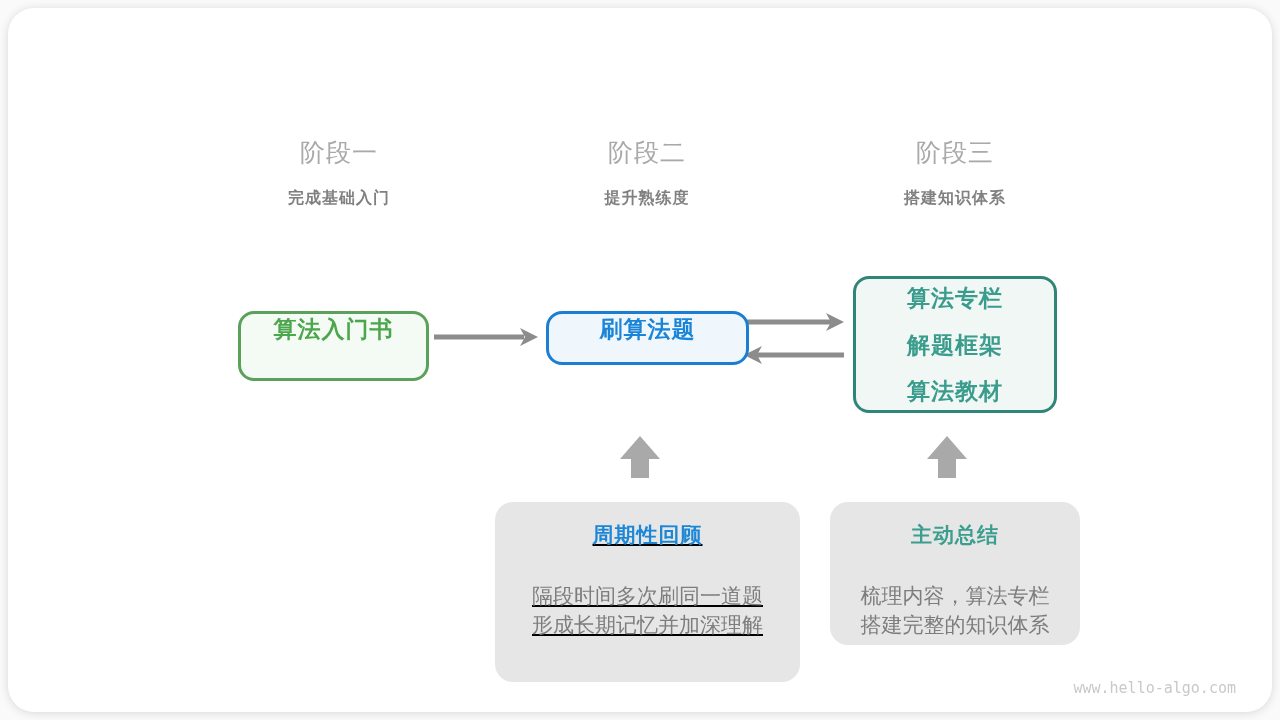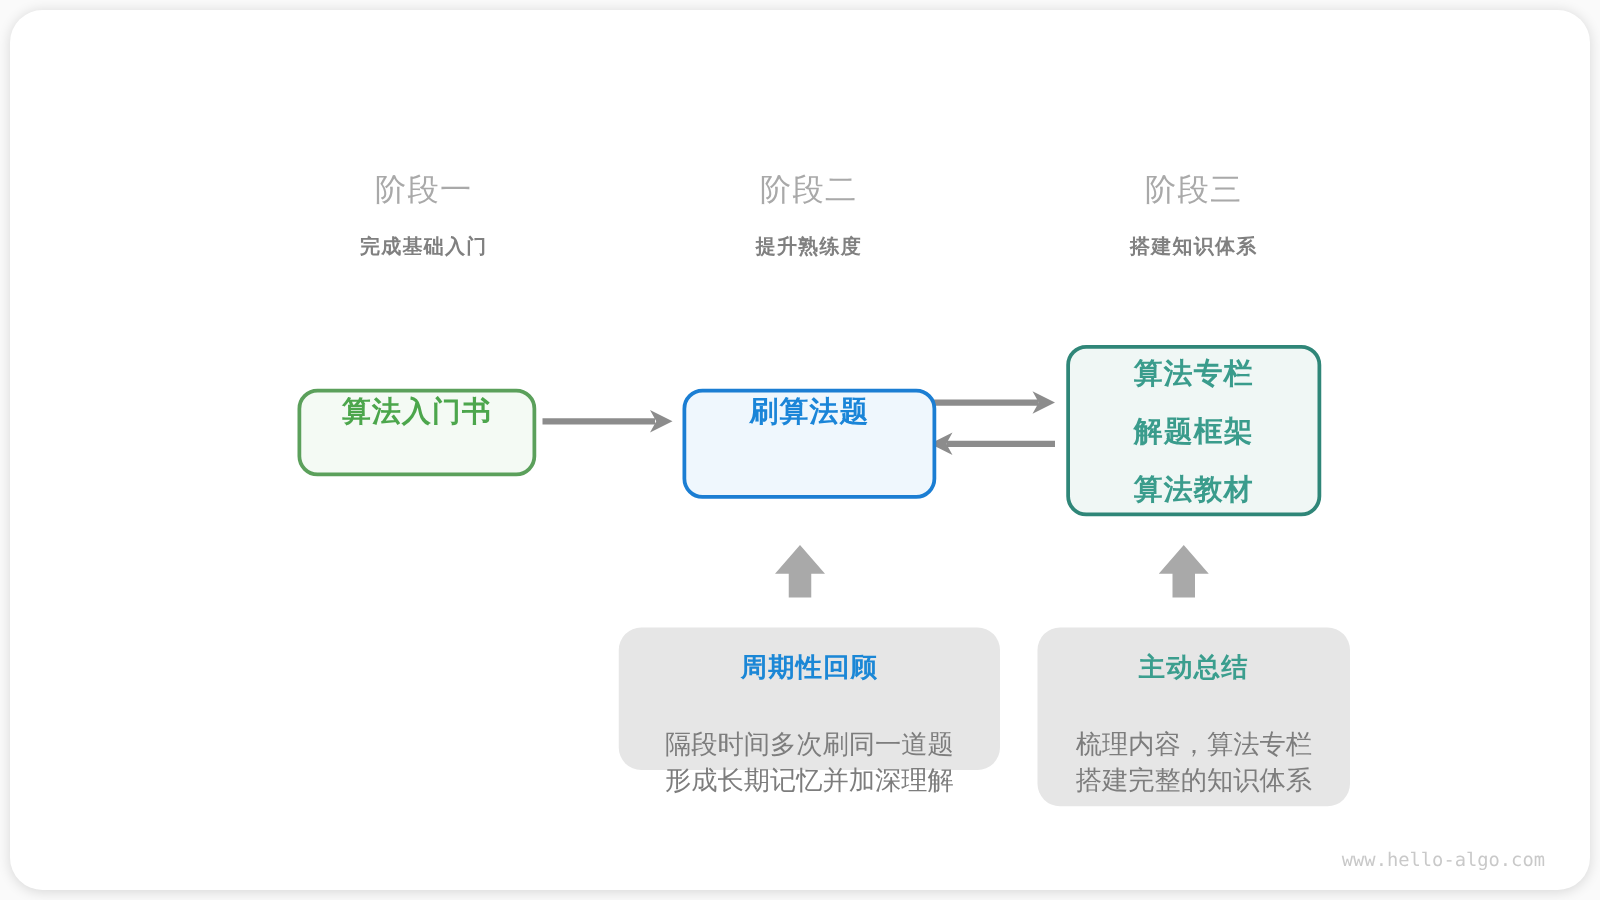--- a/index.html
+++ b/index.html
@@ -57,21 +57,21 @@
     font-size: 23px;
     letter-spacing: 1px;
   }
   .node-green {
     left: 230px; top: 303px; width: 191px; height: 70px;
     border: 3px solid var(--green-border);
     background: var(--green-bg);
     color: var(--green-text);
   }
   .node-blue {
-    left: 538px; top: 303px; width: 203px; height: 88px;
+    left: 538px; top: 303px; width: 203px; height: 54px;
     border: 3px solid var(--blue-border);
     background: var(--blue-bg);
     color: var(--blue-text);
   }
   .node-teal {
     left: 845px; top: 268px; width: 204px; height: 137px;
     border: 3px solid var(--teal-border);
     background: var(--teal-bg);
     color: var(--teal-text);
   }
@@ -90,21 +90,21 @@
 
   
   .callout {
     position: absolute;
     box-sizing: border-box;
     border-radius: 18px;
     background: var(--callout-bg);
     text-align: center;
     padding-top: 20px;
   }
-  .callout-1 { left: 487px; top: 494px; width: 305px; height: 114px; }
+  .callout-1 { left: 487px; top: 494px; width: 305px; height: 180px; text-decoration: underline; }
   .callout-2 { left: 822px; top: 494px; width: 250px; height: 143px; }
   .callout-title {
     font-size: 21px;
     line-height: 26px;
     font-weight: bold;
     letter-spacing: 1px;
   }
   .callout-1 .callout-title { color: var(--callout-blue-title); }
   .callout-2 .callout-title { color: var(--callout-teal-title); }
   .callout-body {

